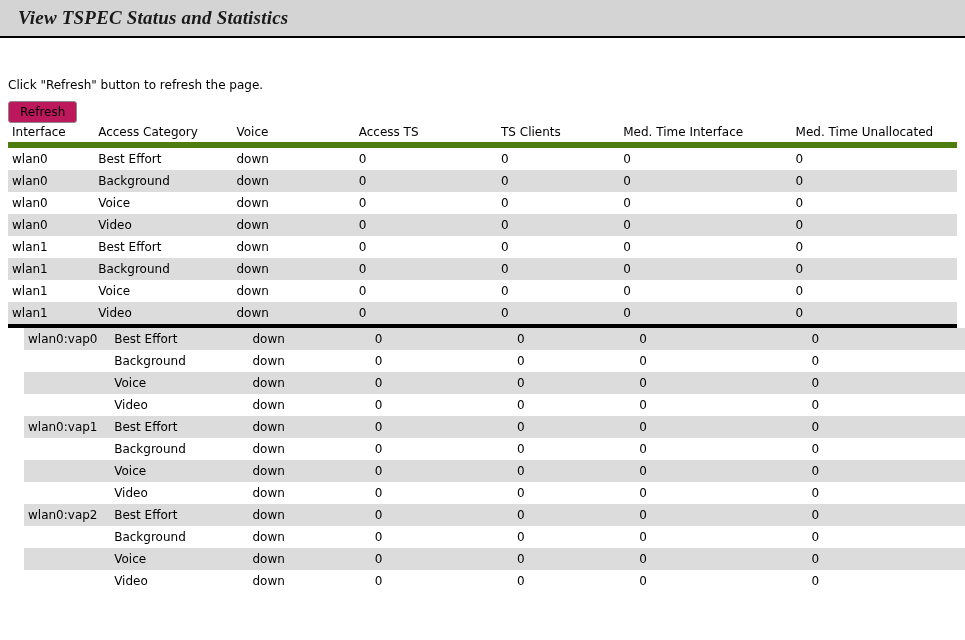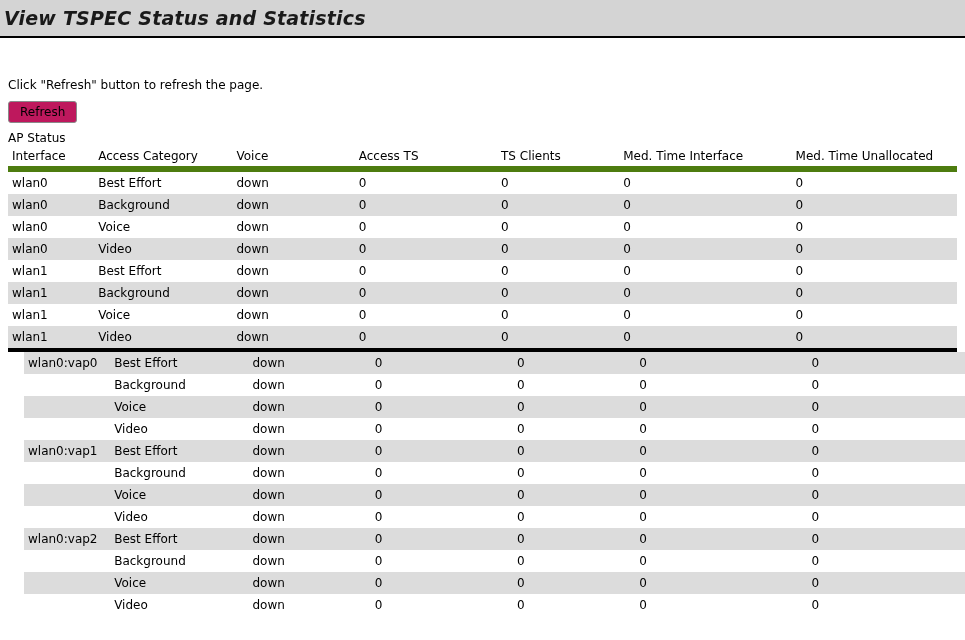--- a/index.html
+++ b/index.html
@@ -16,22 +16,23 @@
     color: #000000;
   }
 
   
   .title-bar {
     height: 38px;
     background: #d4d4d4;
     border-bottom: 2px solid #000000;
     display: flex;
     align-items: center;
-    padding-left: 4px;
+    padding-left: 18px;
     box-sizing: border-box;
+    font-family: Liberation Serif, serif;
   }
   .title-bar .title-text {
     font-size: 19px;
     font-style: italic;
     font-weight: bold;
     color: #1a1a1a;
     letter-spacing: 0.2px;
   }
 
   
@@ -117,21 +118,20 @@
 </div>
 
 <div class="content">
 
   <div class="instruction">Click "Refresh" button to refresh the page.</div>
 
   <div class="refresh-row">
     <button class="refresh-btn">Refresh</button>
   </div>
 
-  <div class="section-label">AP Status</div>
 
   <table class="tspec">
     <colgroup>
       <col class="c-iface">
         <col class="c-ac">
         <col class="c-status">
         <col class="c-ats">
       <col class="c-tsc">
         <col class="c-mta">
         <col class="c-mtu">

